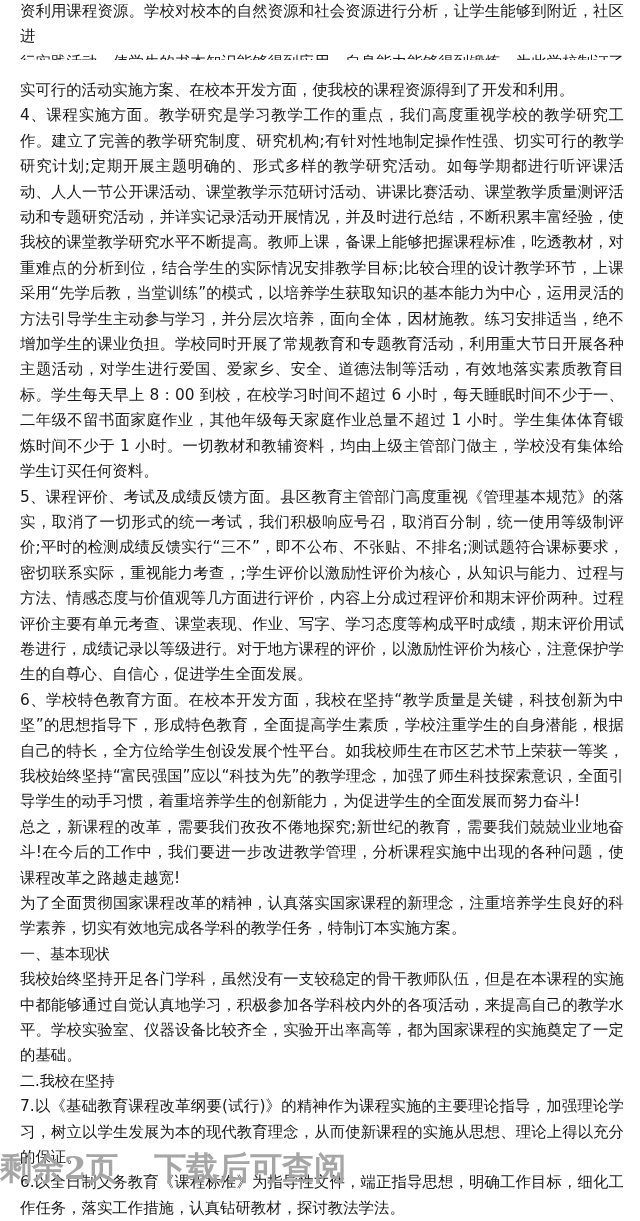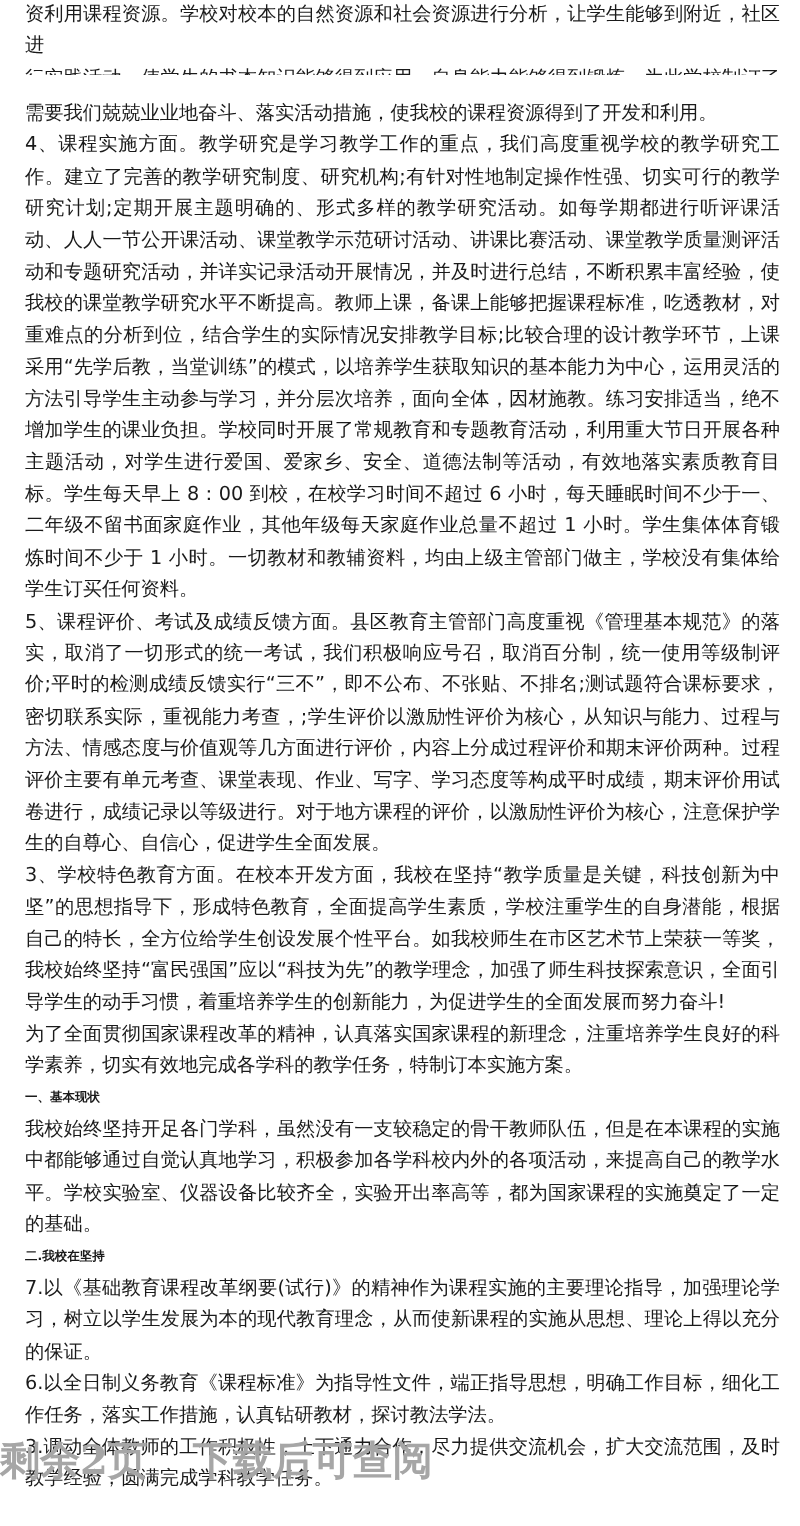--- a/index.html
+++ b/index.html
@@ -41,23 +41,23 @@
     }
     .main {
       top: 68px;
     }
     .main p {
       margin: 0;
       text-align: justify;
     }
     .main h3 {
       margin: 0;
-      font-size: 10px;
+      font-size: 15px;
       line-height: 25.4px;
-      font-weight: bold;
+      font-weight: normal;
     }
     .cta {
       position: absolute;
       left: 0;
       top: 1136px;
       width: 640px;
       font-family: "DejaVu Serif", "Liberation Serif", serif;
       font-weight: bold;
       font-size: 32px;
       line-height: 44px;
@@ -71,24 +71,25 @@
 <body>
 
 <div class="page">
 
   <div class="block cut-top">
     <div>资利用课程资源。学校对校本的自然资源和社会资源进行分析，让学生能够到附近，社区进</div>
     <div>行实践活动，使学生的书本知识能够得到应用，自身能力能够得到锻炼，为此学校制订了切</div>
   </div>
 
   <div class="block main">
-    <p>需要我们兢兢业业地奋斗、落实活动措施，使我校的课程资源得到了开发和利用。</p>
+    <p>实可行的活动实施方案、在校本开发方面，使我校的课程资源得到了开发和利用。</p>
     <p>4、课程实施方面。教学研究是学习教学工作的重点，我们高度重视学校的教学研究工作。建立了完善的教学研究制度、研究机构;有针对性地制定操作性强、切实可行的教学研究计划;定期开展主题明确的、形式多样的教学研究活动。如每学期都进行听评课活动、人人一节公开课活动、课堂教学示范研讨活动、讲课比赛活动、课堂教学质量测评活动和专题研究活动，并详实记录活动开展情况，并及时进行总结，不断积累丰富经验，使我校的课堂教学研究水平不断提高。教师上课，备课上能够把握课程标准，吃透教材，对重难点的分析到位，结合学生的实际情况安排教学目标;比较合理的设计教学环节，上课采用“先学后教，当堂训练”的模式，以培养学生获取知识的基本能力为中心，运用灵活的方法引导学生主动参与学习，并分层次培养，面向全体，因材施教。练习安排适当，绝不增加学生的课业负担。学校同时开展了常规教育和专题教育活动，利用重大节日开展各种主题活动，对学生进行爱国、爱家乡、安全、道德法制等活动，有效地落实素质教育目标。学生每天早上 8：00 到校，在校学习时间不超过 6 小时，每天睡眠时间不少于一、二年级不留书面家庭作业，其他年级每天家庭作业总量不超过 1 小时。学生集体体育锻炼时间不少于 1 小时。一切教材和教辅资料，均由上级主管部门做主，学校没有集体给学生订买任何资料。</p>
     <p>5、课程评价、考试及成绩反馈方面。县区教育主管部门高度重视《管理基本规范》的落实，取消了一切形式的统一考试，我们积极响应号召，取消百分制，统一使用等级制评价;平时的检测成绩反馈实行“三不”，即不公布、不张贴、不排名;测试题符合课标要求，密切联系实际，重视能力考查，;学生评价以激励性评价为核心，从知识与能力、过程与方法、情感态度与价值观等几方面进行评价，内容上分成过程评价和期末评价两种。过程评价主要有单元考查、课堂表现、作业、写字、学习态度等构成平时成绩，期末评价用试卷进行，成绩记录以等级进行。对于地方课程的评价，以激励性评价为核心，注意保护学生的自尊心、自信心，促进学生全面发展。</p>
-    <p>3、学校特色教育方面。在校本开发方面，我校在坚持“教学质量是关键，科技创新为中坚”的思想指导下，形成特色教育，全面提高学生素质，学校注重学生的自身潜能，根据自己的特长，全方位给学生创设发展个性平台。如我校师生在市区艺术节上荣获一等奖，我校始终坚持“富民强国”应以“科技为先”的教学理念，加强了师生科技探索意识，全面引导学生的动手习惯，着重培养学生的创新能力，为促进学生的全面发展而努力奋斗!</p>
+    <p>6、学校特色教育方面。在校本开发方面，我校在坚持“教学质量是关键，科技创新为中坚”的思想指导下，形成特色教育，全面提高学生素质，学校注重学生的自身潜能，根据自己的特长，全方位给学生创设发展个性平台。如我校师生在市区艺术节上荣获一等奖，我校始终坚持“富民强国”应以“科技为先”的教学理念，加强了师生科技探索意识，全面引导学生的动手习惯，着重培养学生的创新能力，为促进学生的全面发展而努力奋斗!</p>
+    <p>总之，新课程的改革，需要我们孜孜不倦地探究;新世纪的教育，需要我们兢兢业业地奋斗!在今后的工作中，我们要进一步改进教学管理，分析课程实施中出现的各种问题，使课程改革之路越走越宽!</p>
     <p>为了全面贯彻国家课程改革的精神，认真落实国家课程的新理念，注重培养学生良好的科学素养，切实有效地完成各学科的教学任务，特制订本实施方案。</p>
     <h3>一、基本现状</h3>
     <p>我校始终坚持开足各门学科，虽然没有一支较稳定的骨干教师队伍，但是在本课程的实施中都能够通过自觉认真地学习，积极参加各学科校内外的各项活动，来提高自己的教学水平。学校实验室、仪器设备比较齐全，实验开出率高等，都为国家课程的实施奠定了一定的基础。</p>
     <h3>二.我校在坚持</h3>
     <p>7.以《基础教育课程改革纲要(试行)》的精神作为课程实施的主要理论指导，加强理论学习，树立以学生发展为本的现代教育理念，从而使新课程的实施从思想、理论上得以充分的保证。</p>
     <p>6.以全日制义务教育《课程标准》为指导性文件，端正指导思想，明确工作目标，细化工作任务，落实工作措施，认真钻研教材，探讨教法学法。</p>
     <p>3.调动全体教师的工作积极性，上下通力合作，尽力提供交流机会，扩大交流范围，及时教学经验，圆满完成学科教学任务。</p>
   </div>
 
   <div class="cta">

